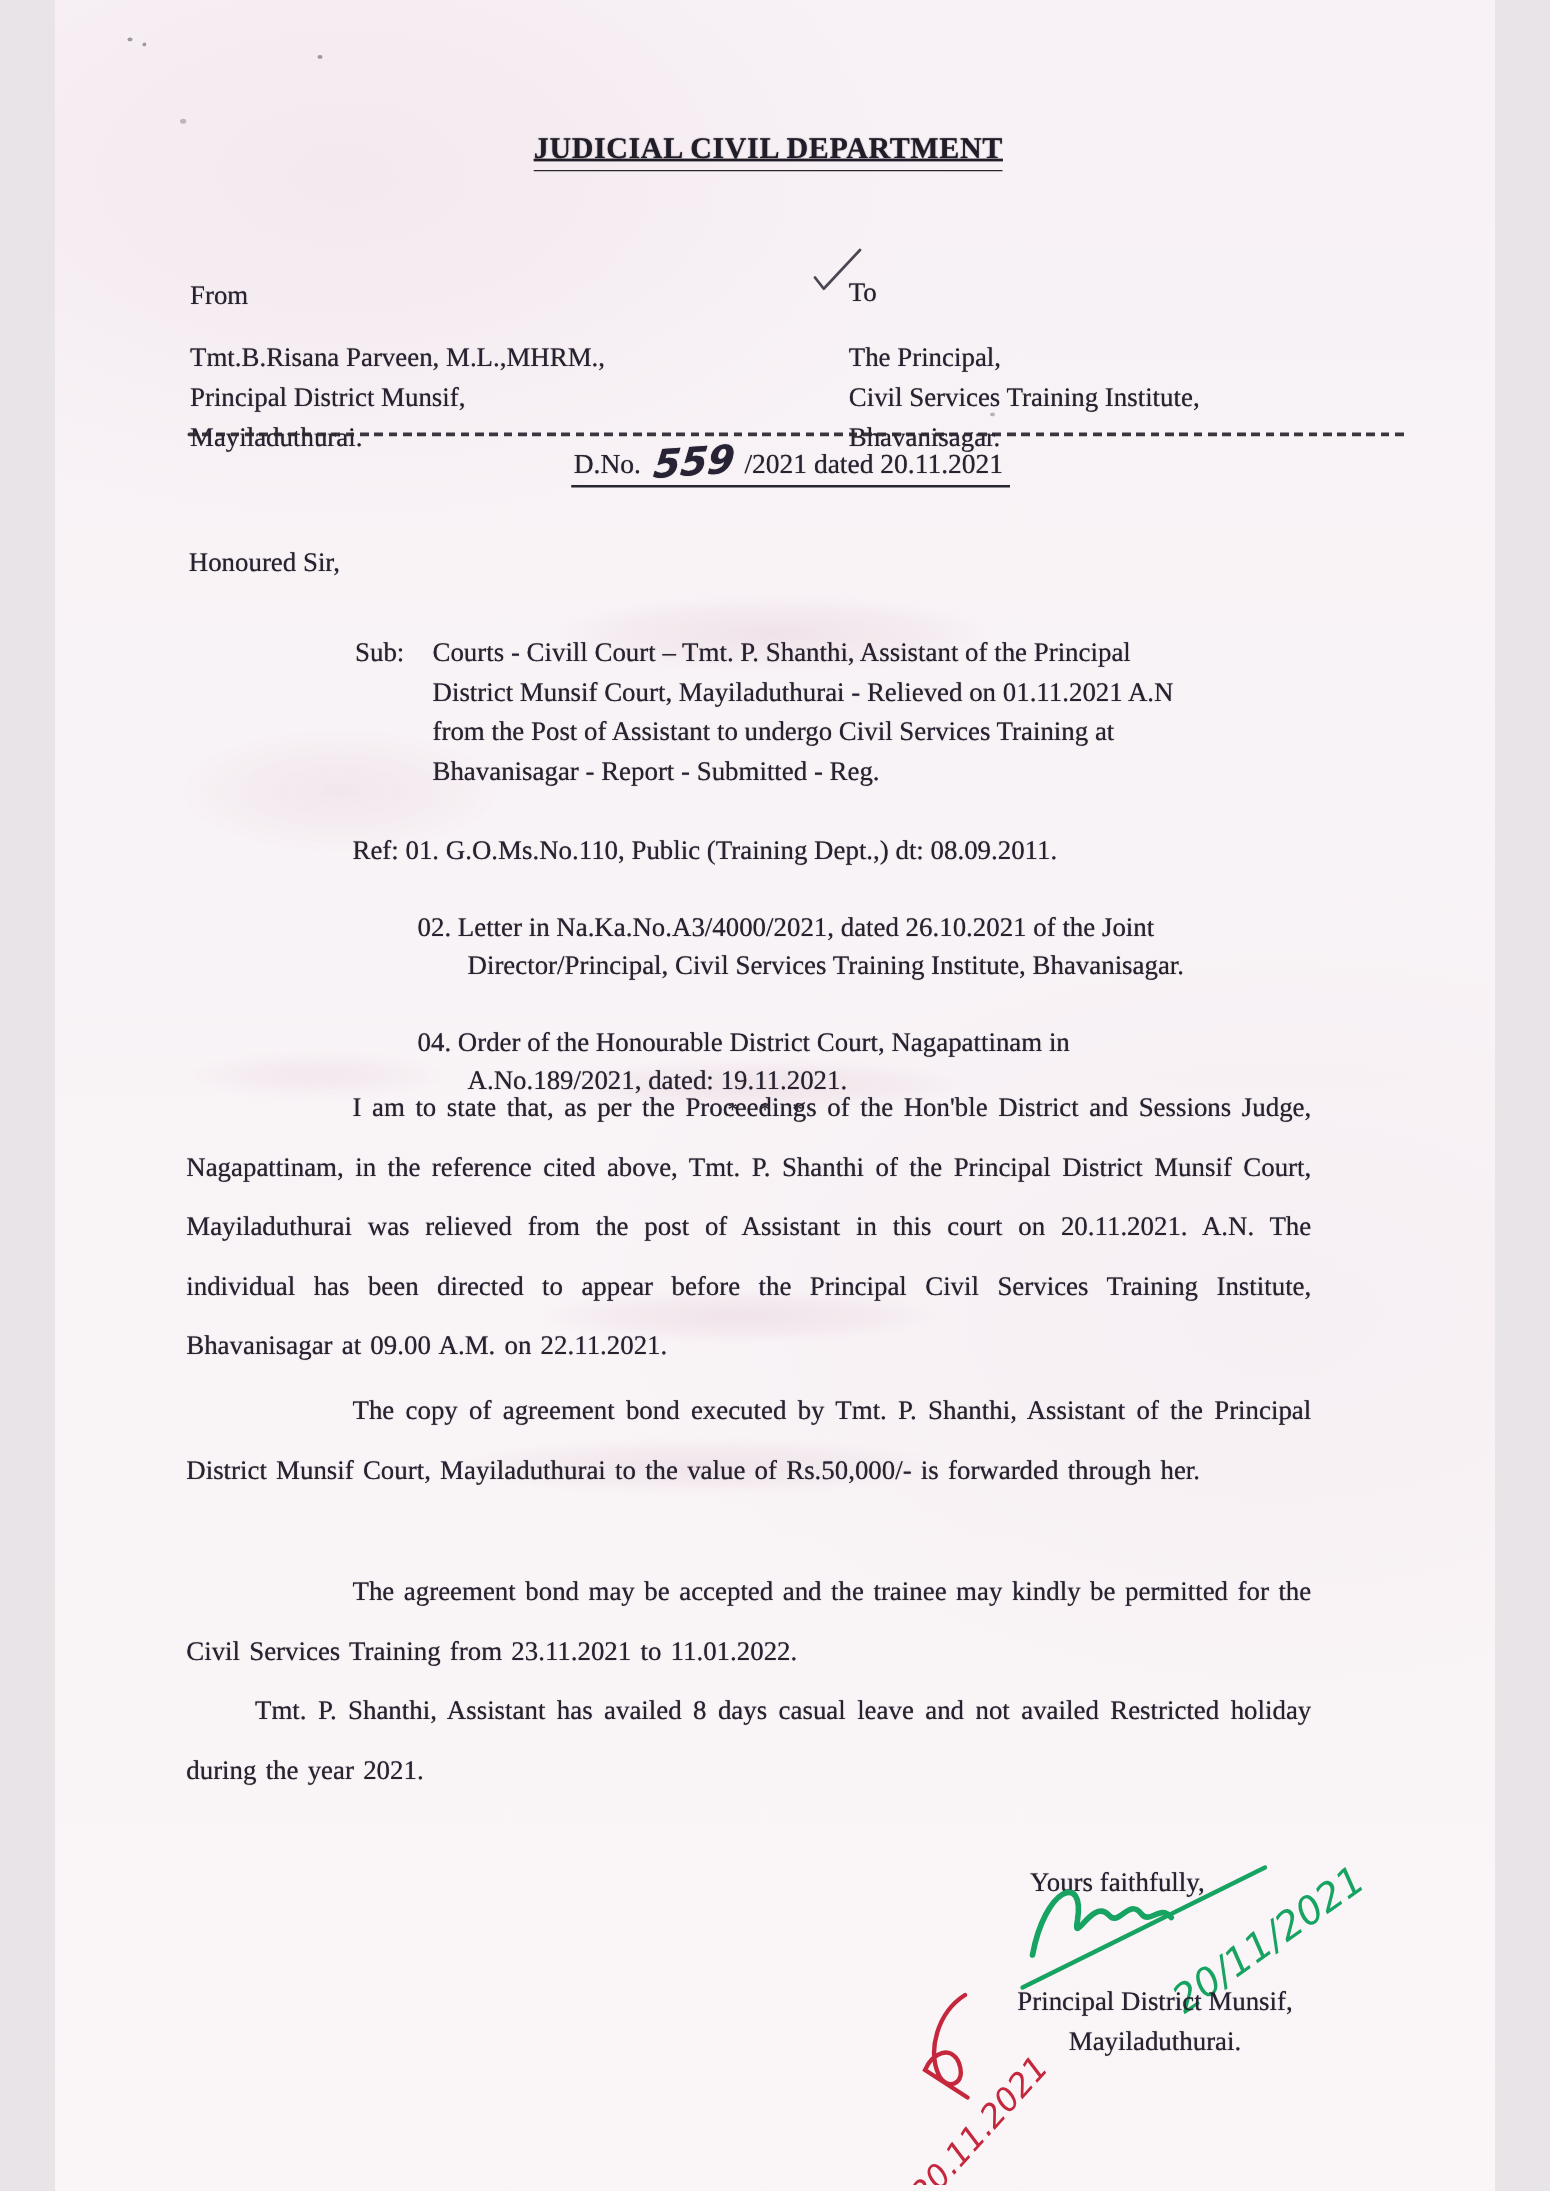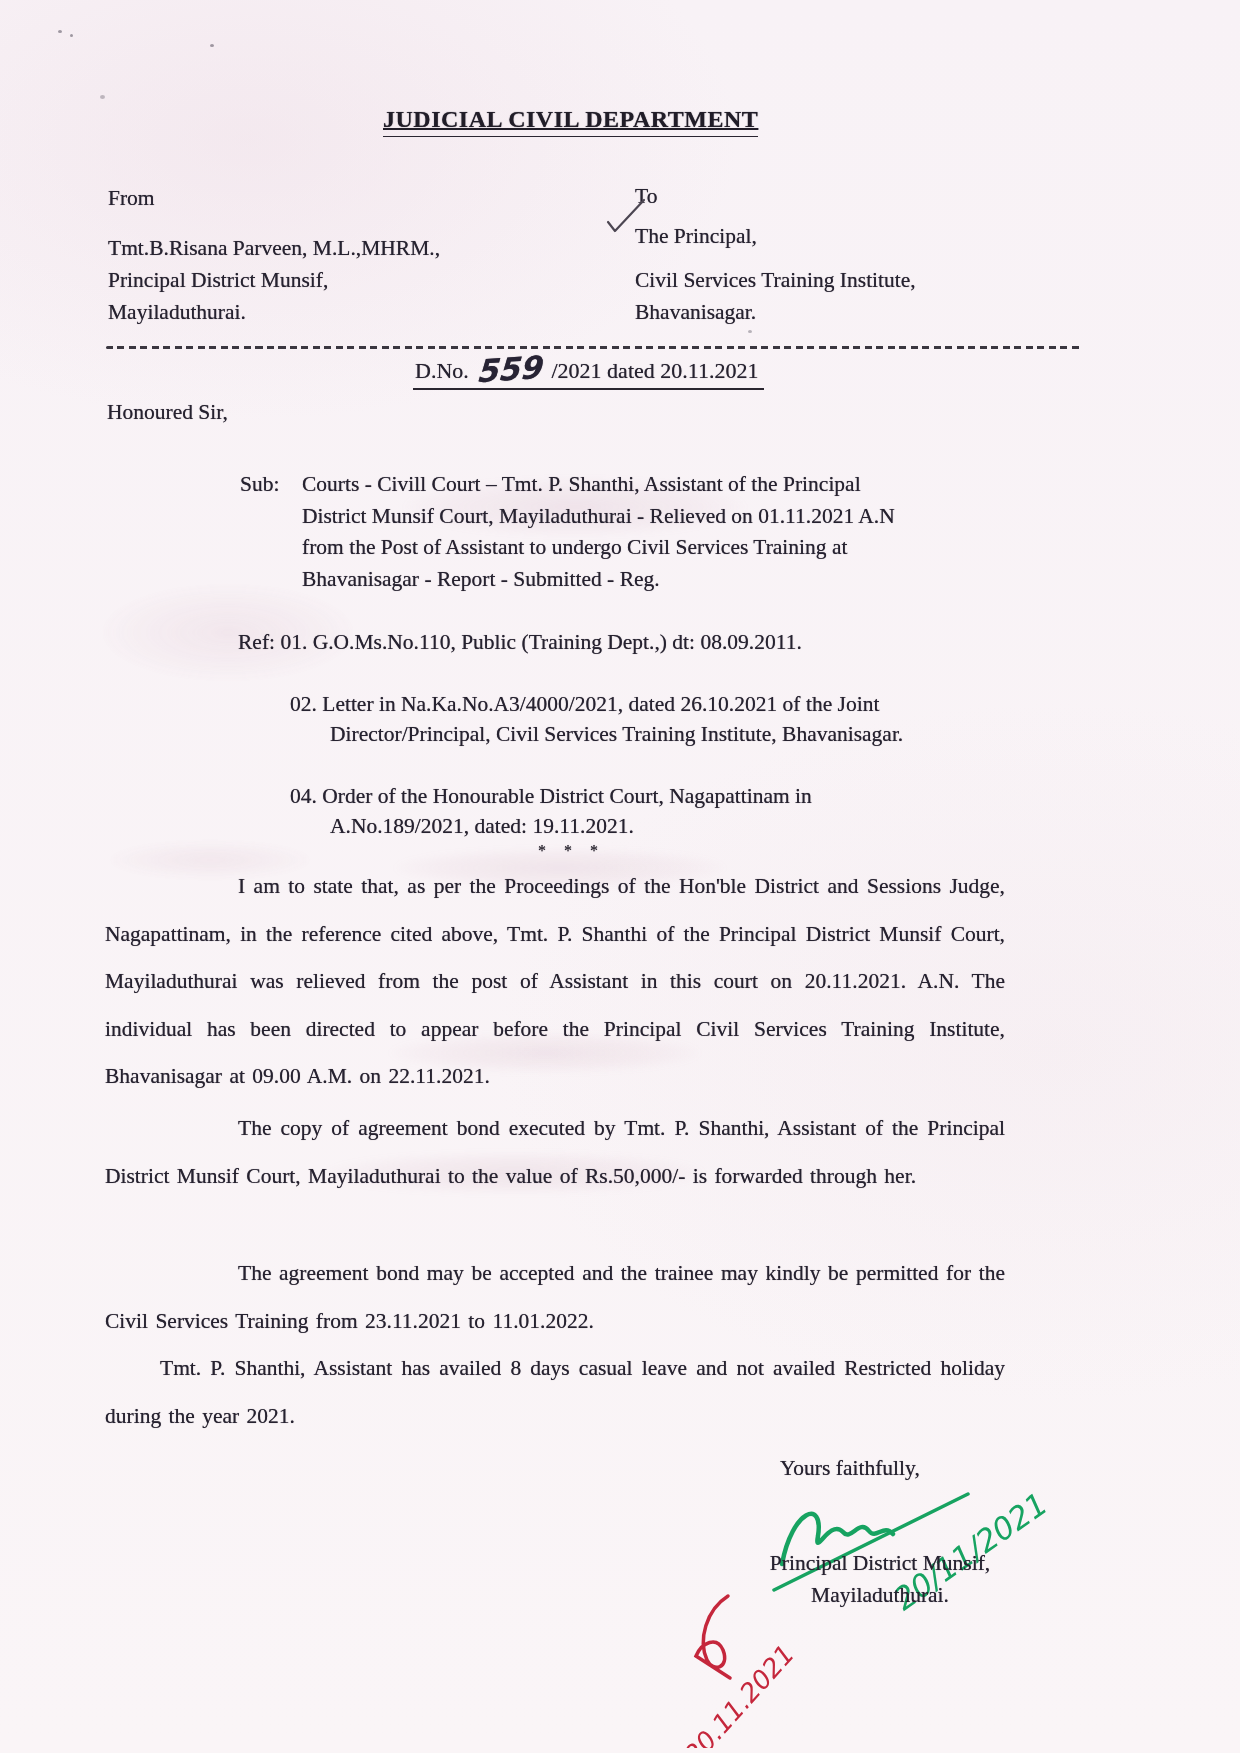--- a/index.html
+++ b/index.html
@@ -1,27 +1,27 @@
 <!DOCTYPE html>
 <html><head>
 <meta charset="utf-8">
 <style>
   html,body{margin:0;padding:0;}
   body{background:#e9e4e7;font-family:"Liberation Serif","DejaVu Serif",serif;}
   .page{
-    position:relative;width:1240px;height:1753px;margin:0 auto;overflow:hidden;
+    position:relative;width:1152px;height:1753px;margin:0 auto;overflow:hidden;
     background:#f8f3f5;
     background-image:
       radial-gradient(ellipse 700px 400px at 20% 8%, rgba(235,215,225,.35), transparent 70%),
       radial-gradient(ellipse 800px 500px at 85% 60%, rgba(240,228,234,.30), transparent 70%),
       linear-gradient(180deg, rgba(248,242,246,1), rgba(250,245,247,1));
     color:#262230;
   }
   .abs{position:absolute;}
-  .txt{font-size:21.5px;color:#262230;white-space:nowrap;text-shadow:0 0 .7px rgba(40,34,46,.75);}
+  .txt{font-size:21.5px;color:#262230;white-space:nowrap;text-shadow:0 0 .7px rgba(40,34,46,.75);margin-top:38px;}
   .title{
     font-size:24px;font-weight:bold;letter-spacing:.5px;color:#211d28;
     text-decoration:underline;text-decoration-thickness:2px;
     border-bottom:1.5px solid #2a2531;padding-bottom:2.5px;
     text-shadow:0 0 1px rgba(33,29,40,.8);white-space:nowrap;
   }
   .dashes{
     height:3.2px;
     background:repeating-linear-gradient(90deg,#2a2630 0 7px,transparent 7px 11.5px);
     opacity:.92;border-radius:2px;
@@ -74,21 +74,21 @@
   <div class="abs txt" style="left:635px;top:184px;">To</div>
 
   <svg class="abs" style="left:602px;top:196px;" width="46" height="40" viewBox="0 0 46 40">
     <polyline points="6,26 13,35 42,4" fill="none" stroke="#4c4652" stroke-width="2.2" stroke-linecap="round" stroke-linejoin="round"></polyline>
   </svg>
 
   <div class="abs txt" style="left:108px;top:236px;">Tmt.B.Risana Parveen, M.L.,MHRM.,</div>
   <div class="abs txt" style="left:108px;top:268px;">Principal District Munsif,</div>
   <div class="abs txt" style="left:108px;top:300px;">Mayiladuthurai.</div>
 
-  <div class="abs txt" style="left:635px;top:224px;">The Principal,</div>
+  <div class="abs txt" style="left:635px;top:236px;">The Principal,</div>
   <div class="abs txt" style="left:635px;top:268px;">Civil Services Training Institute,</div>
   <div class="abs txt" style="left:635px;top:300px;text-align:right;">Bhavanisagar.</div>
 
   <div class="abs dashes" style="left:106px;top:346px;width:976px;"></div>
 
   <div class="abs dno" style="left:413px;top:358px;">
     <span>D.No.</span><span class="hand">559</span><span>/2021 dated 20.11.2021</span>
   </div>
 
   <div class="abs txt" style="left:107px;top:400px;">Honoured Sir,</div>

